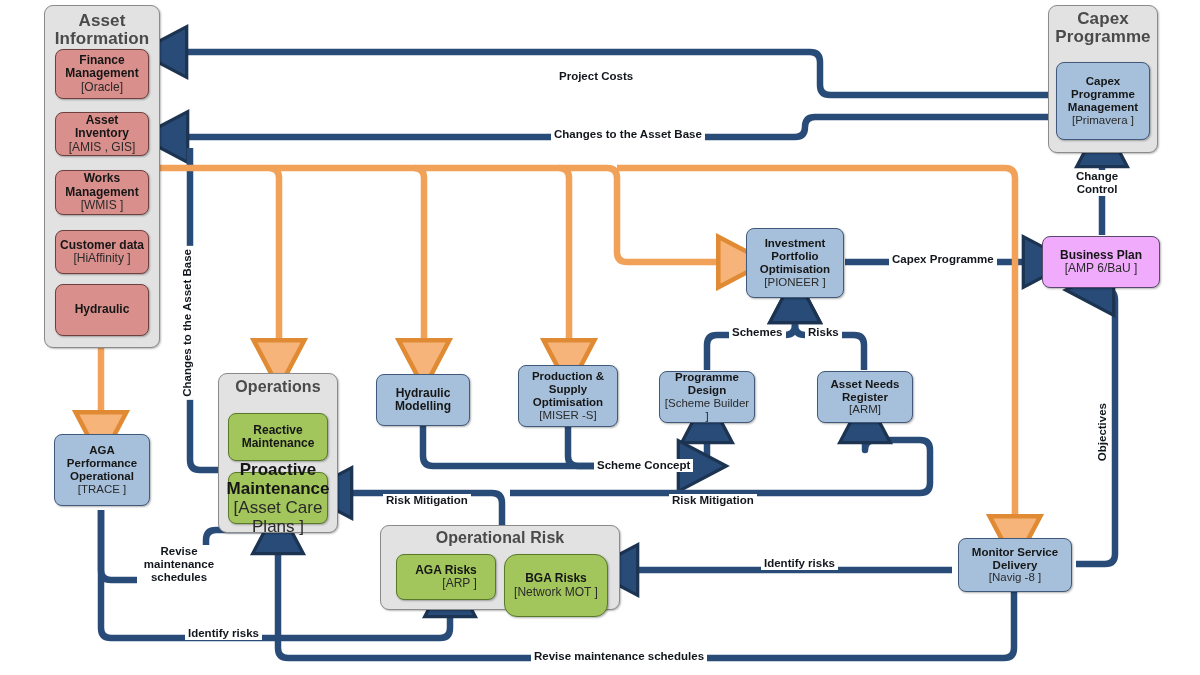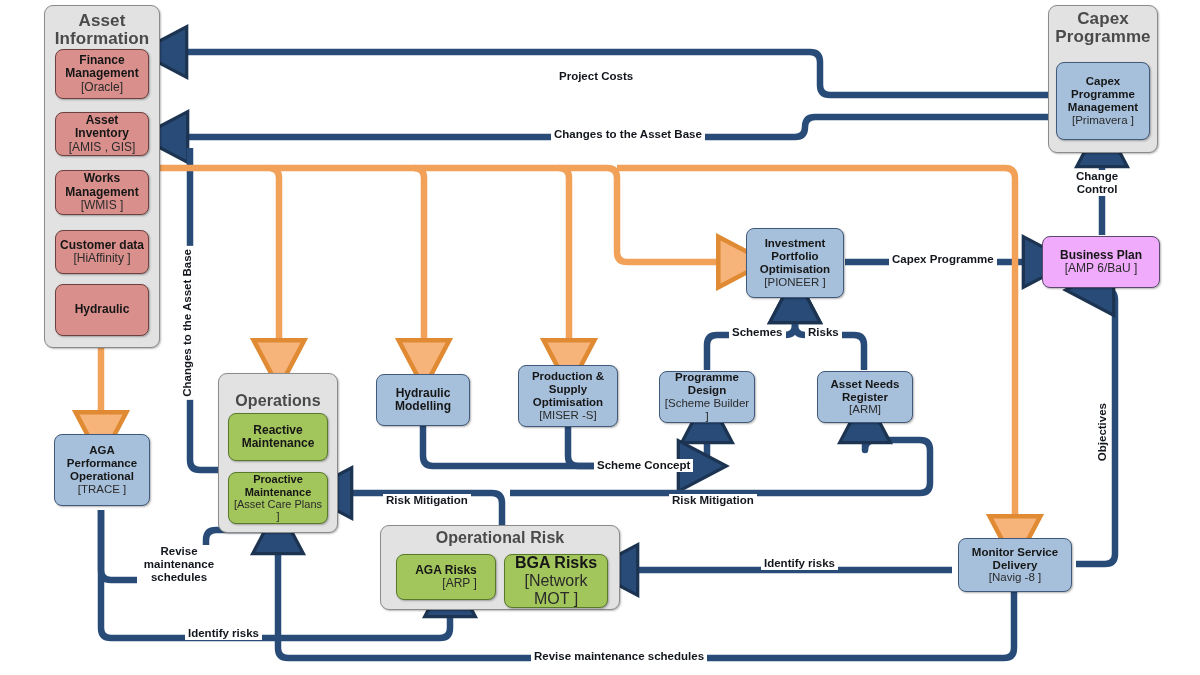--- a/index.html
+++ b/index.html
@@ -197,38 +197,38 @@
     <span><span style="white-space:pre-line;">Hydraulic
 Modelling</span></span>
   </div>
   <div class="node blue" style="left:518px; top:365px; width:100px; height:62px; font-size:11.5px;">
     <span><span style="white-space:pre-line;">Production  &amp;
 Supply
 Optimisation</span><span class="sys">[MISER -S]</span></span>
   </div>
 
   <div class="grp" style="left:218px; top:373px; width:120px; height:160px;">
-    <div class="grp-title" style="font-size:16px; margin-top:19px;">Operations</div>
+    <div class="grp-title" style="font-size:16px; margin-top:5px;">Operations</div>
   </div>
   <div class="node green" style="left:228px; top:413px; width:100px; height:48px;">
     <span><span style="white-space:pre-line;">Reactive
 Maintenance</span></span>
   </div>
-  <div class="node green" style="left:228px; top:472px; width:100px; height:52px; font-size:11px;">
+  <div class="node green" style="left:228px; top:472px; width:100px; height:52px; font-size:17px;">
     <span><span style="white-space:pre-line;">Proactive
 Maintenance</span><span class="sys">[Asset Care Plans ]</span></span>
   </div>
 
   <div class="grp" style="left:380px; top:525px; width:240px; height:85px;">
     <div class="grp-title" style="font-size:16px; margin-top:4px;">Operational Risk</div>
   </div>
   <div class="node green" style="left:396px; top:554px; width:100px; height:46px;text-align:right;">
     <span><span style="white-space:pre-line;">AGA Risks</span><span class="sys">[ARP ]</span></span>
   </div>
-  <div class="node green" style="left:504px; top:554px; width:104px; height:54px; font-size:16px;">
+  <div class="node green" style="left:504px; top:554px; width:104px; height:63px; font-size:12px;border-radius:13px;">
     <span><span style="white-space:pre-line;">BGA Risks</span><span class="sys">[Network MOT ]</span></span>
   </div>
 
   <div class="node blue" style="left:54px; top:434px; width:96px; height:72px; font-size:11.5px;">
     <span><span style="white-space:pre-line;">AGA
 Performance
 Operational</span><span class="sys">[TRACE ]</span></span>
   </div>
   <div class="node blue" style="left:958px; top:538px; width:114px; height:54px; font-size:11.5px;">
     <span><span style="white-space:pre-line;">Monitor Service

